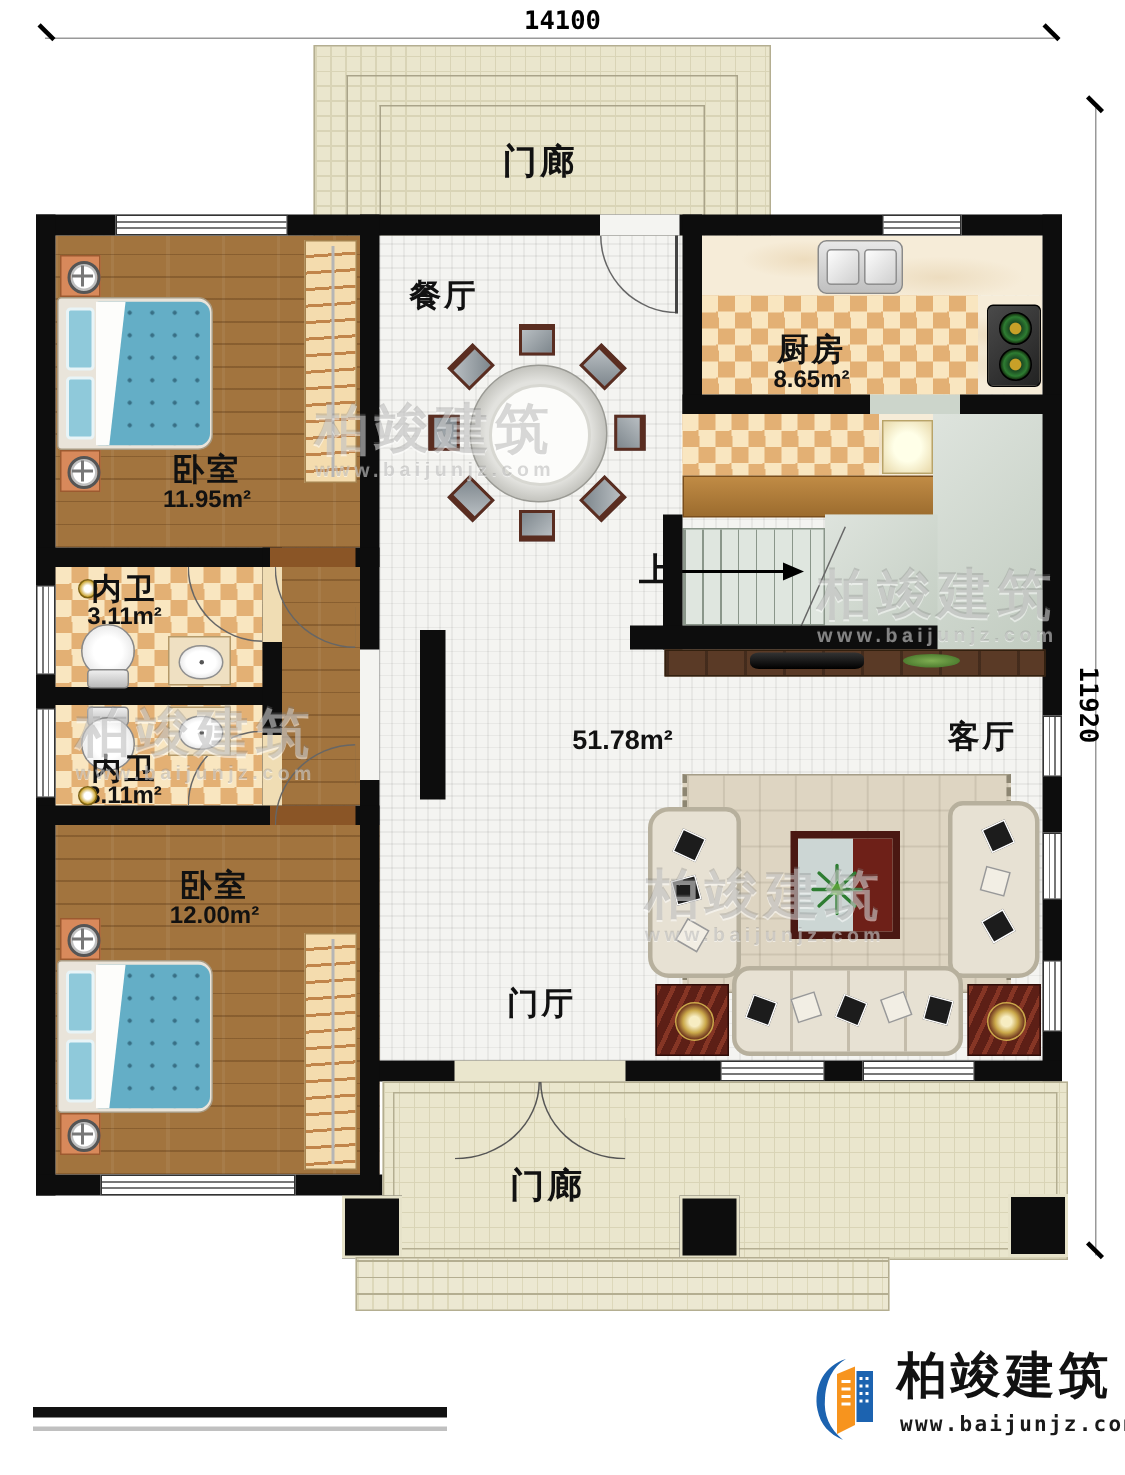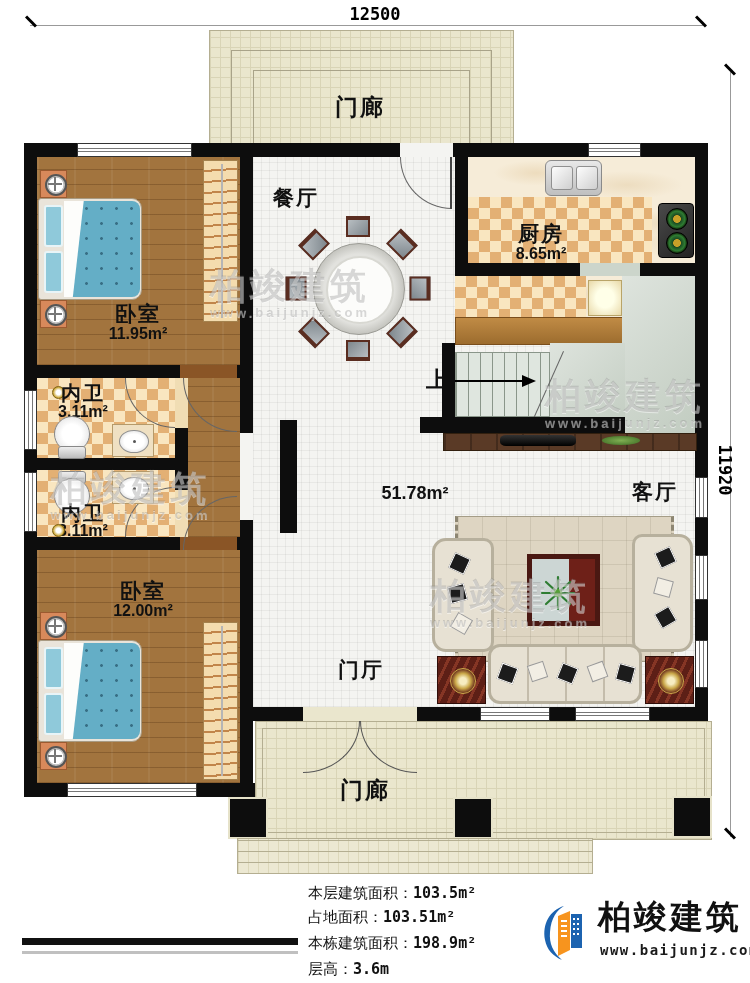--- a/index.html
+++ b/index.html
@@ -94,21 +94,21 @@
   .ft-value{font-family:"DejaVu Sans Mono",monospace;font-weight:700;}
 </style>
 </head>
 <body>
 
 <div id="canvas">
 
   <div class="abs" style="left:30px;top:25px;width:673px;height:1px;background:#999;"></div>
   <div class="abs dash" style="left:24px;top:20px;"></div>
   <div class="abs dash" style="left:694px;top:20px;"></div>
-  <div class="abs dimtxt" style="left:330px;top:4px;width:90px;">12500</div>
+  <div class="abs dimtxt" style="left:330px;top:4px;width:90px;">14100</div>
 
   <div class="abs" style="left:730px;top:72px;width:1px;height:765px;background:#999;"></div>
   <div class="abs dash" style="left:723px;top:68px;"></div>
   <div class="abs dash" style="left:723px;top:832px;"></div>
   <div class="abs dimtxt" style="left:690px;top:460px;width:70px;transform:rotate(90deg);">11920</div>
 
   <div class="abs porch" style="left:209px;top:30px;width:303px;height:127px;"></div>
   <div class="abs" style="left:231px;top:50px;width:259px;height:107px;border:1px solid #a9a389;border-bottom:none;"></div>
   <div class="abs" style="left:253px;top:70px;width:215px;height:87px;border:1px solid #a9a389;border-bottom:none;"></div>
   <div class="abs lbl cn" style="left:300px;top:95px;width:120px;font-size:23px;">门廊</div>
@@ -329,26 +329,20 @@
   </div>
   <div class="abs wm" style="left:395px;top:578px;width:230px;">
     <div class="big">柏竣建筑</div>
     <div class="small">www.baijunjz.com</div>
   </div>
 
   <div class="abs" style="left:0;top:878px;width:750px;height:105px;background:#fff;">
     <div class="abs" style="left:22px;top:60px;width:276px;height:7px;background:#111;"></div>
     <div class="abs" style="left:22px;top:73px;width:276px;height:3px;background:#c0c0c0;"></div>
 
-    <div class="abs" style="left:308px;top:6px;width:230px;">
-      <div style="margin-bottom:5px;"><span class="ft-label">本层建筑面积：</span><span class="ft-value">103.5m²</span></div>
-      <div style="margin-bottom:7px;"><span class="ft-label">占地面积：</span><span class="ft-value">103.51m²</span></div>
-      <div style="margin-bottom:7px;"><span class="ft-label">本栋建筑面积：</span><span class="ft-value">198.9m²</span></div>
-      <div><span class="ft-label">层高：</span><span class="ft-value">3.6m</span></div>
-    </div>
 
     <div class="abs" style="left:540px;top:22px;width:205px;height:70px;">
       <svg width="52" height="60" viewBox="0 0 52 60" style="position:absolute;left:0;top:2px;">
         <path d="M24,4 C10,8 2,22 5,38 C7,48 13,54 22,58 C13,50 9,42 10,30 C11,16 17,8 24,4 Z" fill="#1c63b0"></path>
         <polygon points="18,14 30,9 30,48 18,54" fill="#f7941e"></polygon>
         <rect x="31" y="12" width="11" height="34" fill="#1c63b0"></rect>
         <g fill="#fff">
           <rect x="21" y="18" width="6" height="2"></rect>
             <rect x="21" y="23" width="6" height="2"></rect>
           <rect x="21" y="28" width="6" height="2"></rect>

